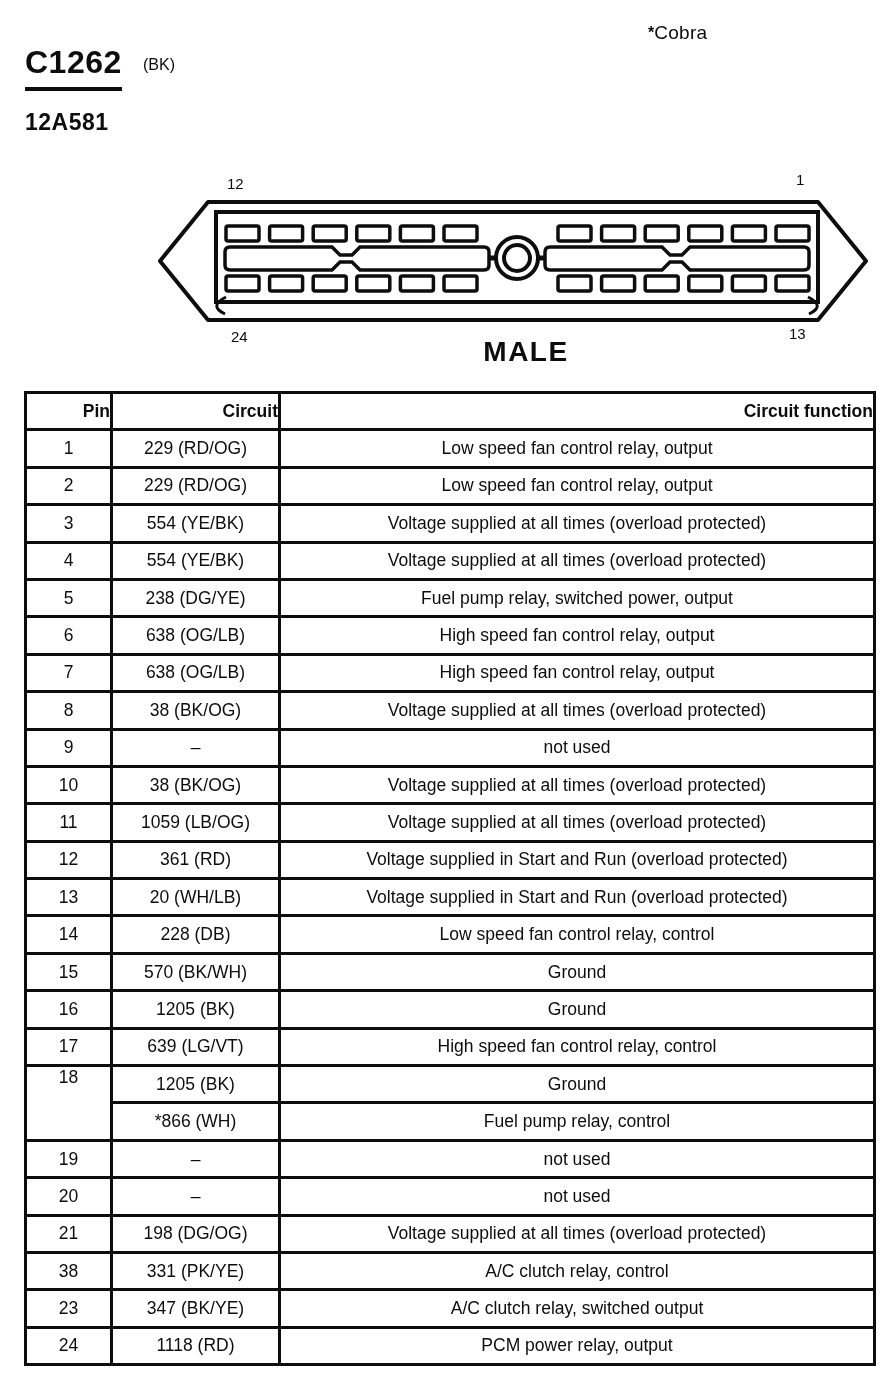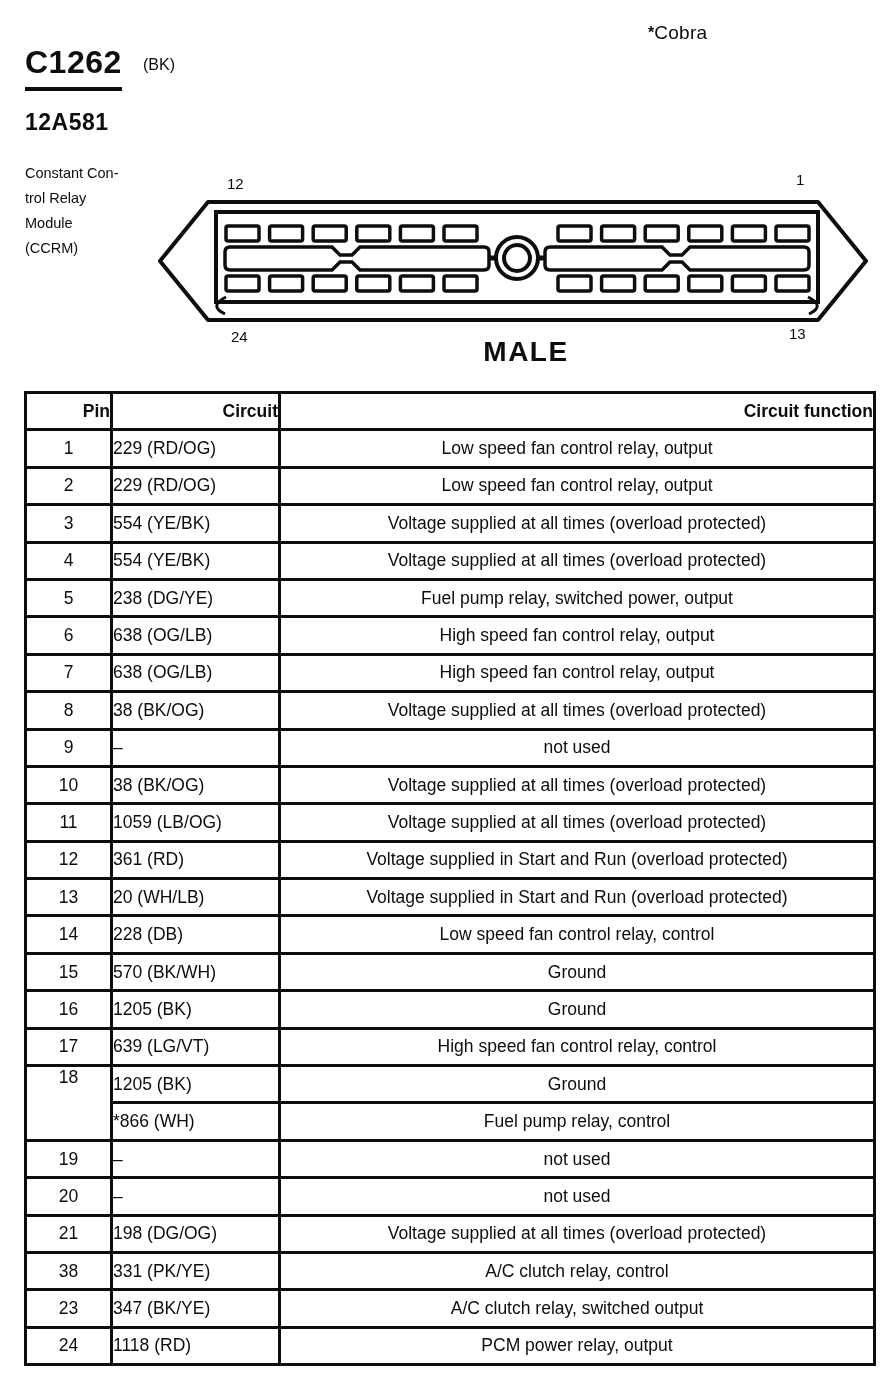--- a/index.html
+++ b/index.html
@@ -51,45 +51,41 @@
   table.pinout th, table.pinout td{
     border:3px solid #0d0d0d;
     height:34.4px;
     font-size:17.5px;
     padding:0;
     overflow:hidden;
     white-space:nowrap;
   }
   table.pinout th{font-weight:bold;text-align:right;}
   td.col-pin{text-align:center;}
-  td.col-circuit{text-align:left;}
+  td.col-circuit{text-align:center;}
   td.col-func{text-align:center;padding-left:19px;}
   td.vtop{vertical-align:top;padding-top:6px;}
 </style>
 </head>
 <body>
 
 <div class="page">
 
   <div class="abs cobra-note">
     <span class="mark">*</span>
     <span class="lbl">Cobra</span>
   </div>
 
   <div class="abs connector-id">
     <span class="cid">C1262</span>
   </div>
   <div class="abs color-code">(BK)</div>
 
   <div class="abs part-number">12A581</div>
 
-  <div class="abs module-label">Constant Con-
-trol Relay
-Module
-(CCRM)</div>
 
   <div class="abs corner-label lab-12">12</div>
   <div class="abs corner-label lab-1">1</div>
   <div class="abs corner-label lab-24">24</div>
   <div class="abs corner-label lab-13">13</div>
 
   <svg class="abs connector-svg" width="714" height="134" viewBox="0 0 714 134">
 
     <polygon points="52,8 662,8 710,67 662,126 52,126 4,67" fill="#ffffff" stroke="#0d0d0d" stroke-width="4" stroke-linejoin="round"></polygon>
 

